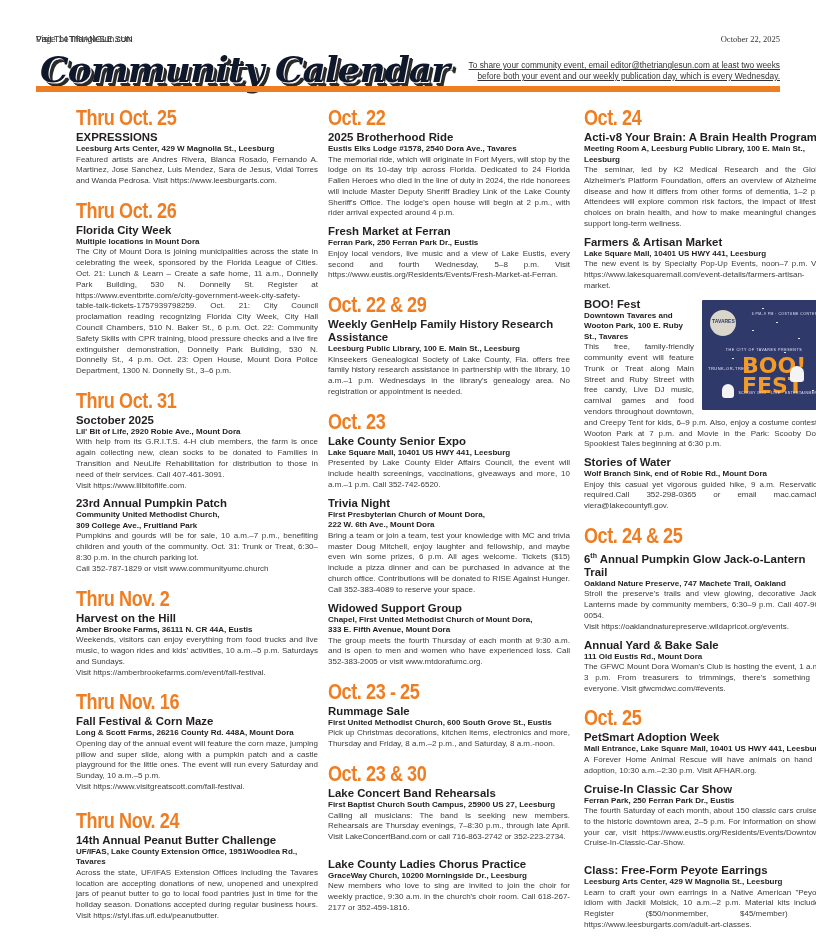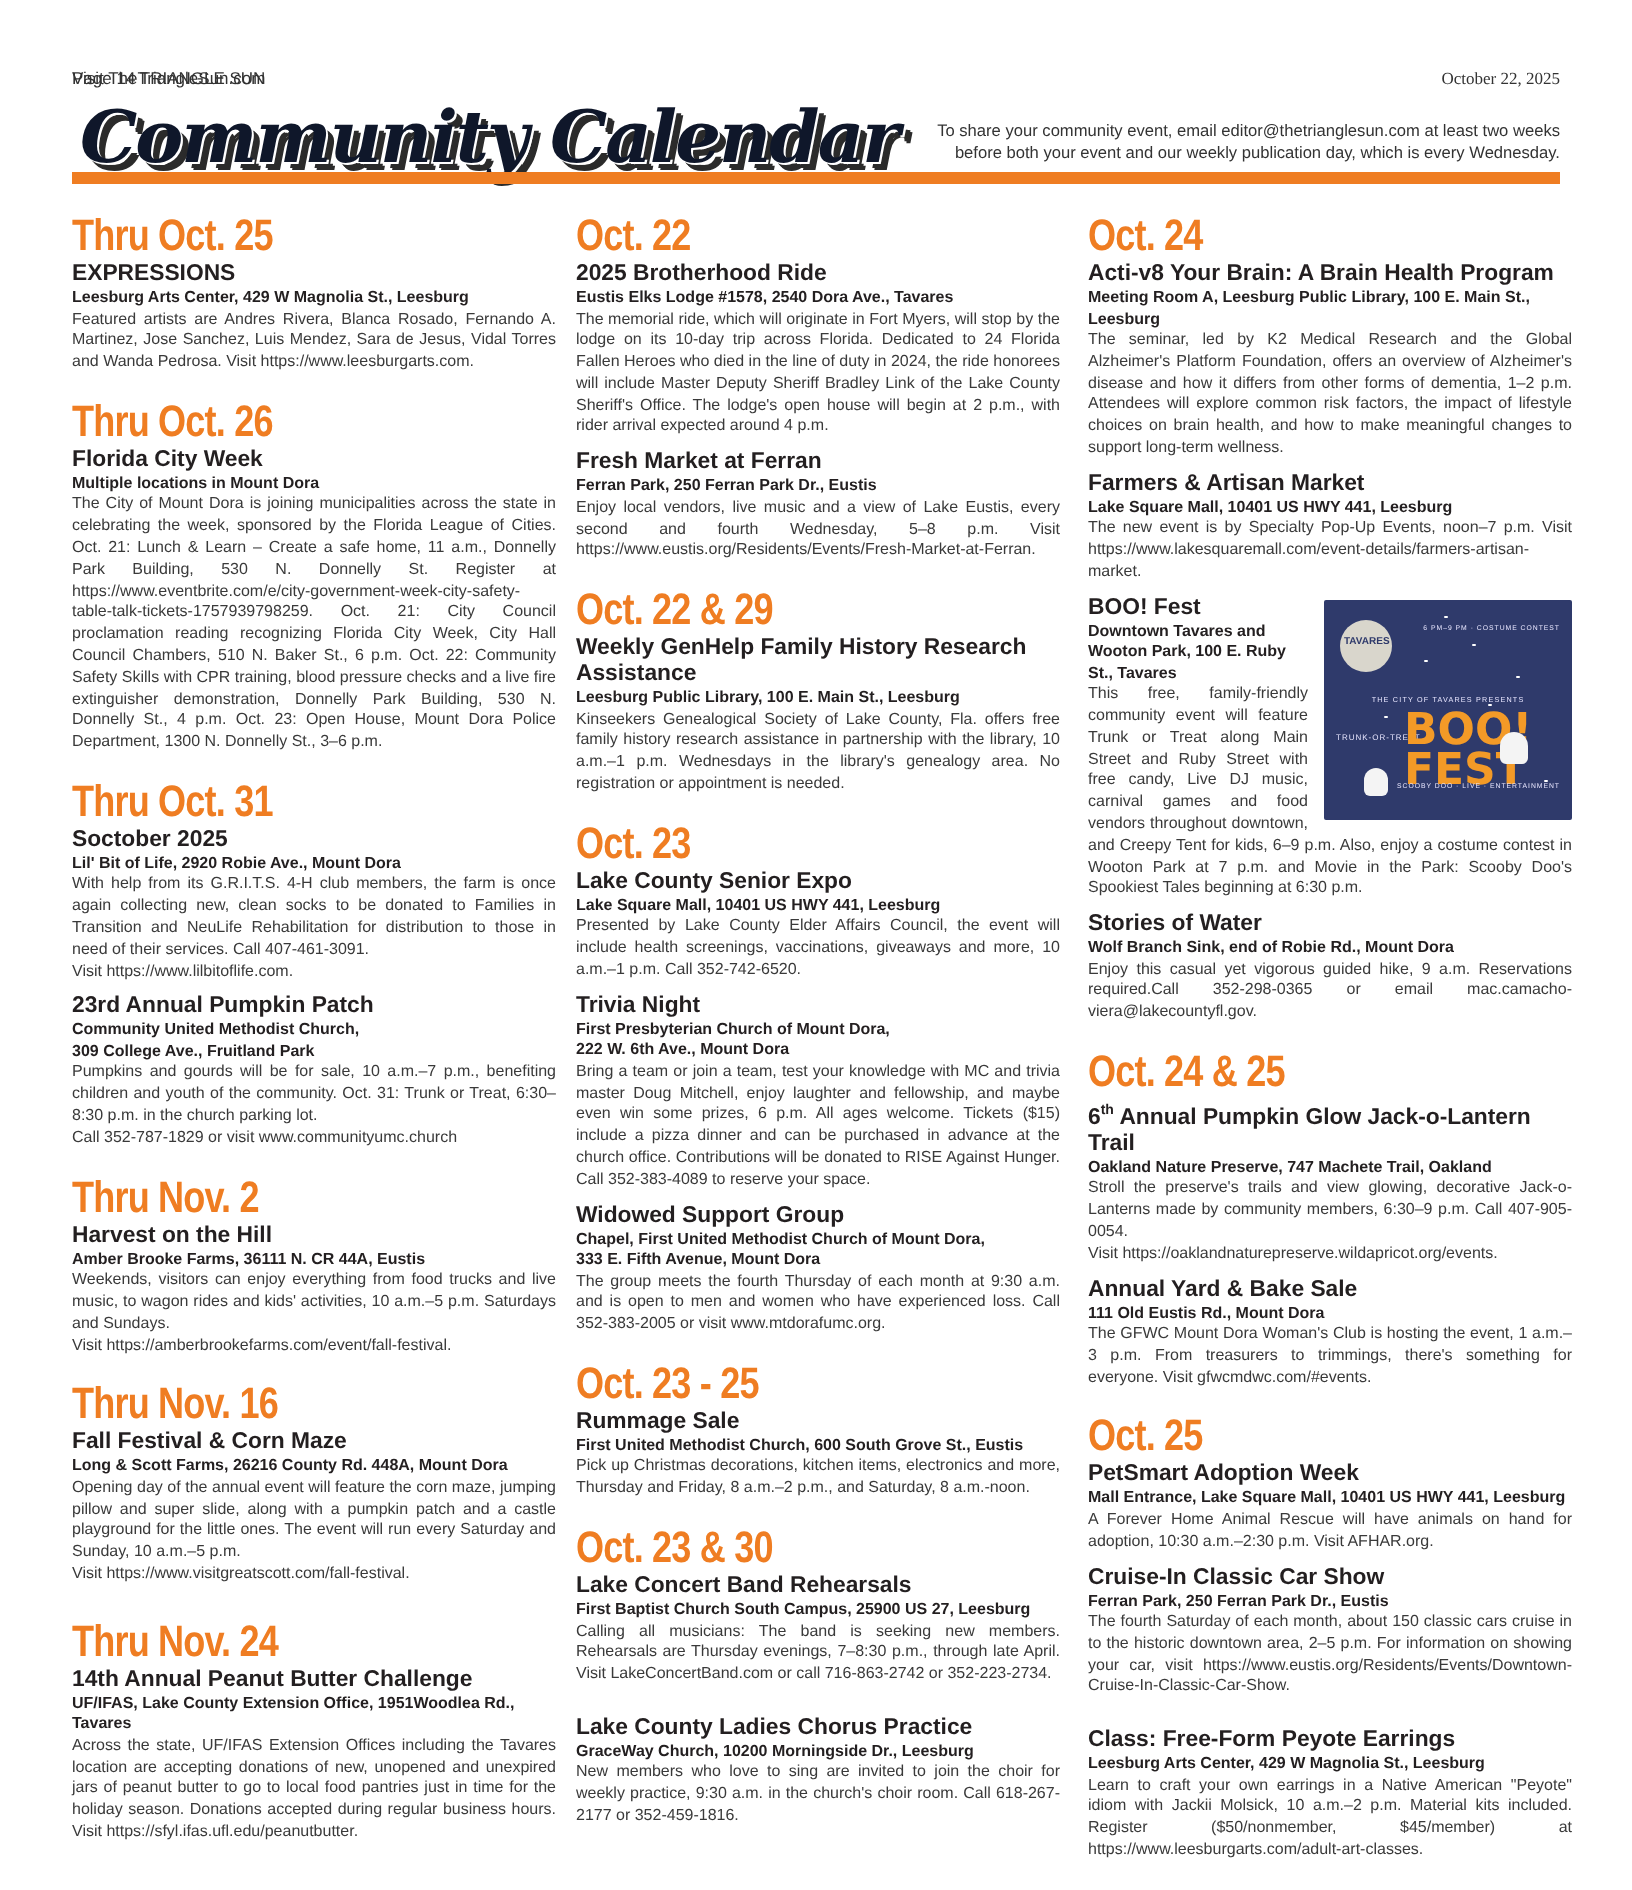--- a/index.html
+++ b/index.html
@@ -6,24 +6,24 @@
   html, body { width: 816px; height: 945px; background: #ffffff; overflow: hidden; }
   body { font-family: "Liberation Sans", sans-serif; color: #231f20; position: relative; }
 
   .topbar { position: absolute; top: 34px; left: 36px; right: 36px; height: 12px; font-size: 8.5px; color: #333; font-family: "Liberation Sans", sans-serif; }
   .topbar .left { position: absolute; left: 0; top: 0; }
   .topbar .center { position: absolute; left: 0; right: 0; top: 0; }
   .topbar .right { position: absolute; right: 0; top: 0; font-family: Liberation Serif, serif; }
 
   .masthead { position: absolute; top: 48px; left: 36px; right: 36px; height: 46px; }
   .logo { position: absolute; left: 4px; top: 0px; font-family: "DejaVu Serif", serif; font-style: italic; font-weight: bold; font-size: 36px; letter-spacing: -1px; color: #0f172a; text-shadow: 1px 1px 0 #fff, 3px 3px 0 #2b2b2b, 4px 4px 0 #2b2b2b; line-height: 42px; }
-  .tagline { position: absolute; right: 0; top: 12px; text-align: right; font-size: 8.3px; line-height: 11px; color: #333; }
+  .tagline { position: absolute; right: 0; top: 12px; text-align: right; font-size: 8.3px; line-height: 11px; color: #333; text-decoration: underline; }
   .rule { position: absolute; left: 36px; right: 36px; top: 86px; height: 6px; background: #ef7d22; }
 
-  .col { position: absolute; top: 104px; width: 242px; }
+  .col { position: absolute; top: 104px; width: 242px; margin-left: 40px; }
   .col1 { left: 36px; }
   .col2 { left: 288px; }
   .col3 { left: 544px; }
 
   .date { font-family: "Liberation Sans", sans-serif; font-weight: bold; color: #ef7d22; font-size: 22px; line-height: 24px; letter-spacing: -0.5px; transform: scaleX(0.82); transform-origin: left; white-space: nowrap; margin-top: 2px; }
   .title { font-weight: bold; font-size: 11.4px; line-height: 13px; color: #231f20; margin-top: 1px; }
   .title sup { font-size: 7px; }
   .loc { font-weight: bold; font-size: 8px; line-height: 10.5px; color: #231f20; }
   .desc { font-size: 8px; line-height: 10.8px; color: #3a3a3a; text-align: justify; }
   .gap-s { height: 5px; }

